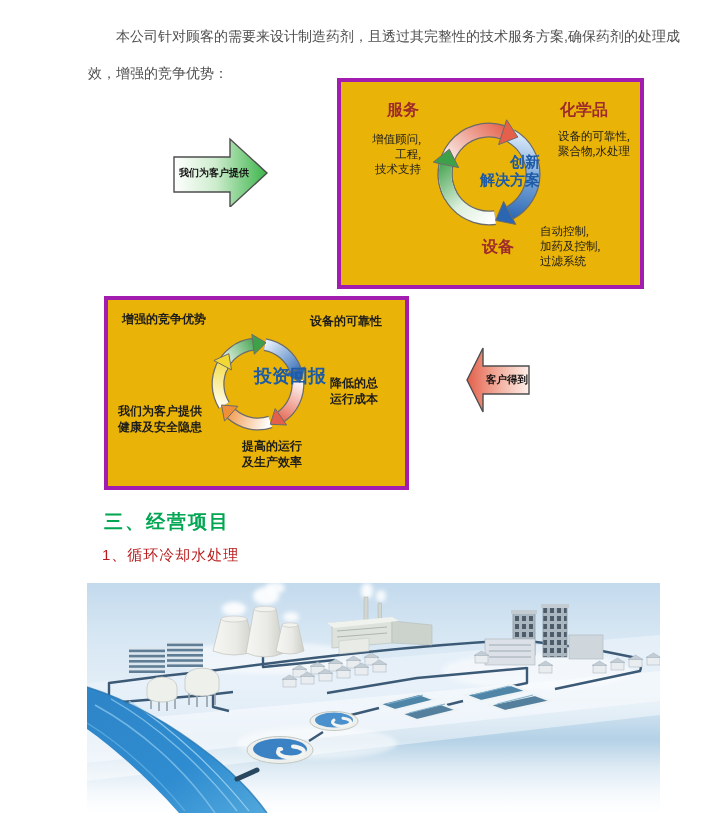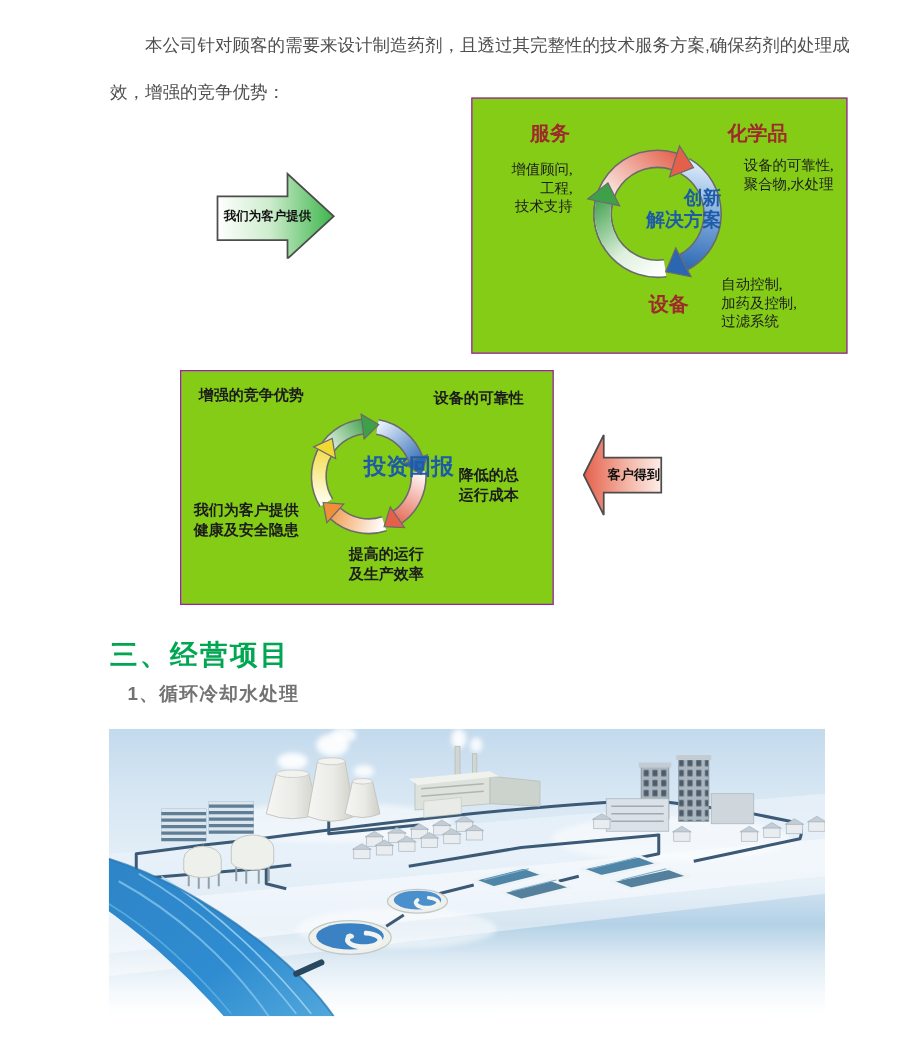--- a/index.html
+++ b/index.html
@@ -6,21 +6,21 @@
   .page { position:relative; width:725px; height:835px; background:#ffffff; overflow:hidden;
           font-family:"Liberation Sans", sans-serif; }
 
   
   .intro { position:absolute; left:88px; top:18px; width:625px; color:#4f4f4f;
            font-size:14px; line-height:37px; }
   .intro .l1 { text-indent:28px; white-space:nowrap; }
   .intro .l2 { white-space:nowrap; }
 
   
-  .dbox { position:absolute; border:1px solid #a21caf; background:#84cc16;margin-left:40px; }
+  .dbox { position:absolute; border:4px solid #a21caf; background:#eab308; }
   #box1 { left:337px; top:78px;  width:299px; height:203px; }
   #box2 { left:104px; top:296px; width:297px; height:186px; }
   .cycle-svg { position:absolute; left:0; top:0; width:100%; height:100%; }
 
   .red-title   { position:absolute; color:#9e2b2b; font-weight:bold; font-size:16px; }
   .desc        { position:absolute; color:#1c1c1c; font-size:11.5px; line-height:15px;
                  white-space:pre-line; font-family:"Liberation Serif", serif; }
   .center-lbl  { position:absolute; color:#1d5ba6; font-weight:bold; text-align:right;
                  white-space:pre-line; }
   #c1-center   { left:99px; top:71px; width:100px; font-size:15px; line-height:18px; }
@@ -29,24 +29,24 @@
                  line-height:16px; white-space:pre-line; font-family:"Liberation Serif", serif;text-align:center; }
 
   
   .side-arrow  { position:absolute; }
   .arrow-lbl   { position:absolute; color:#111; font-weight:bold; text-align:center;
                  white-space:nowrap; font-family:"Liberation Serif", serif; }
   #provide-lbl { left:176px; top:166px; width:76px; font-size:10px; }
   #receive-lbl { left:482px; top:373px; width:50px; font-size:10.5px; }
 
   
-  .h-green { position:absolute; left:88px;  top:509px; font-size:22px; font-weight:bold;
+  .h-green { position:absolute; left:104px;  top:509px; font-size:19px; font-weight:bold;
              color:#00a651; letter-spacing:2px; }
-  .h-blue  { position:absolute; left:102px; top:546px; font-size:15px; font-weight:bold;
-             color:#737373; letter-spacing:1px; }
+  .h-blue  { position:absolute; left:102px; top:546px; font-size:15px; font-weight:normal;
+             color:#b91c1c; letter-spacing:1px; }
 
   .illus { position:absolute; left:87px; top:583px; width:573px; height:230px; }
 </style>
 </head>
 <body>
 
 <div class="page">
 
   <div class="intro">
     <div class="l1">本公司针对顾客的需要来设计制造药剂，且透过其完整性的技术服务方案,确保药剂的处理成</div>
@@ -93,21 +93,21 @@
       <path d="M170,53.9 A44,44 0 0 1 168.7,130.9" fill="none" stroke="url(#g1b)" stroke-width="12.5"></path>
       <path d="M154.1,135.6 A44,44 0 0 1 105,82.9" fill="none" stroke="url(#g1g)" stroke-width="12.5"></path>
       <polygon points="176.8,55.1 157.6,62.6 165.6,37.8" fill="#e4604b" stroke="#6b6b6b" stroke-width="1"></polygon>
       <polygon points="154.6,138.4 162.6,119.4 174.8,142.4" fill="#2a66b2" stroke="#6b6b6b" stroke-width="1"></polygon>
       <polygon points="108.3,67.3 117.7,85.6 92.3,80.2" fill="#3fa04a" stroke="#6b6b6b" stroke-width="1"></polygon>
     </svg>
     <div class="red-title" style="left:46px; top:18px;">服务</div>
     <div class="desc" style="left:10px; top:50px; width:70px; text-align:right;">增值顾问,
 工程,
 技术支持</div>
-    <div class="red-title" style="left:204px; top:18px;">化学品</div>
+    <div class="red-title" style="left:219px; top:18px;">化学品</div>
     <div class="desc" style="left:217px; top:47px;">设备的可靠性,
 聚合物,水处理</div>
     <div class="red-title" style="left:141px; top:155px;text-align:right;">设备</div>
     <div class="desc" style="left:199px; top:142px;">自动控制,
 加药及控制,
 过滤系统</div>
     <div class="center-lbl" id="c1-center">创新
 解决方案</div>
   </div>
 

